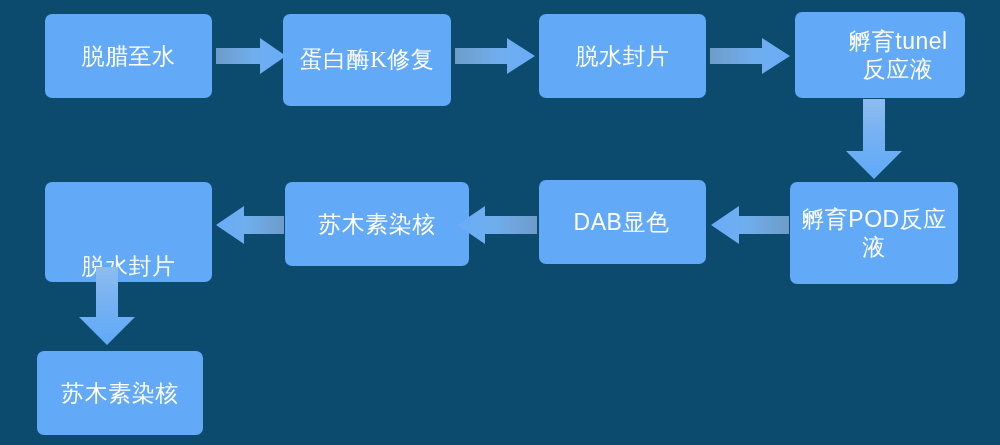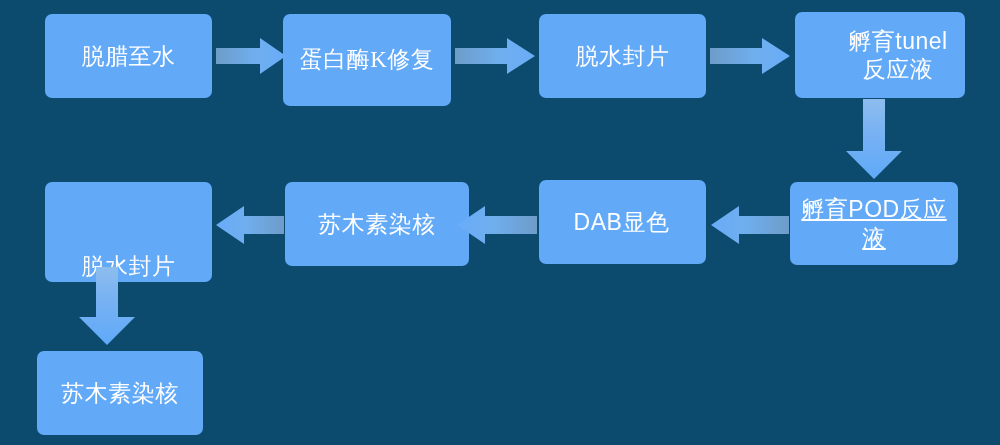--- a/index.html
+++ b/index.html
@@ -73,21 +73,21 @@
   </div>
 
   <div class="node" style="left:285px; top:182px; width:184px; height:84px;">
     <span class="node-label">苏木素染核</span>
   </div>
 
   <div class="node" style="left:539px; top:180px; width:167px; height:84px;padding-left:6px;">
     <span class="node-label">DAB显色</span>
   </div>
 
-  <div class="node" style="left:790px; top:182px; width:168px; height:83px;text-decoration:underline;">
+  <div class="node" style="left:790px; top:182px; width:168px; height:102px;">
     <span class="node-label">孵育POD反应液</span>
   </div>
 
   <div class="node" style="left:37px; top:351px; width:166px; height:84px;">
     <span class="node-label">苏木素染核</span>
   </div>
 
   <svg width="0" height="0" style="position:absolute" aria-hidden="true">
     <defs>
       <linearGradient id="gradRight" x1="0" y1="0" x2="1" y2="0">

